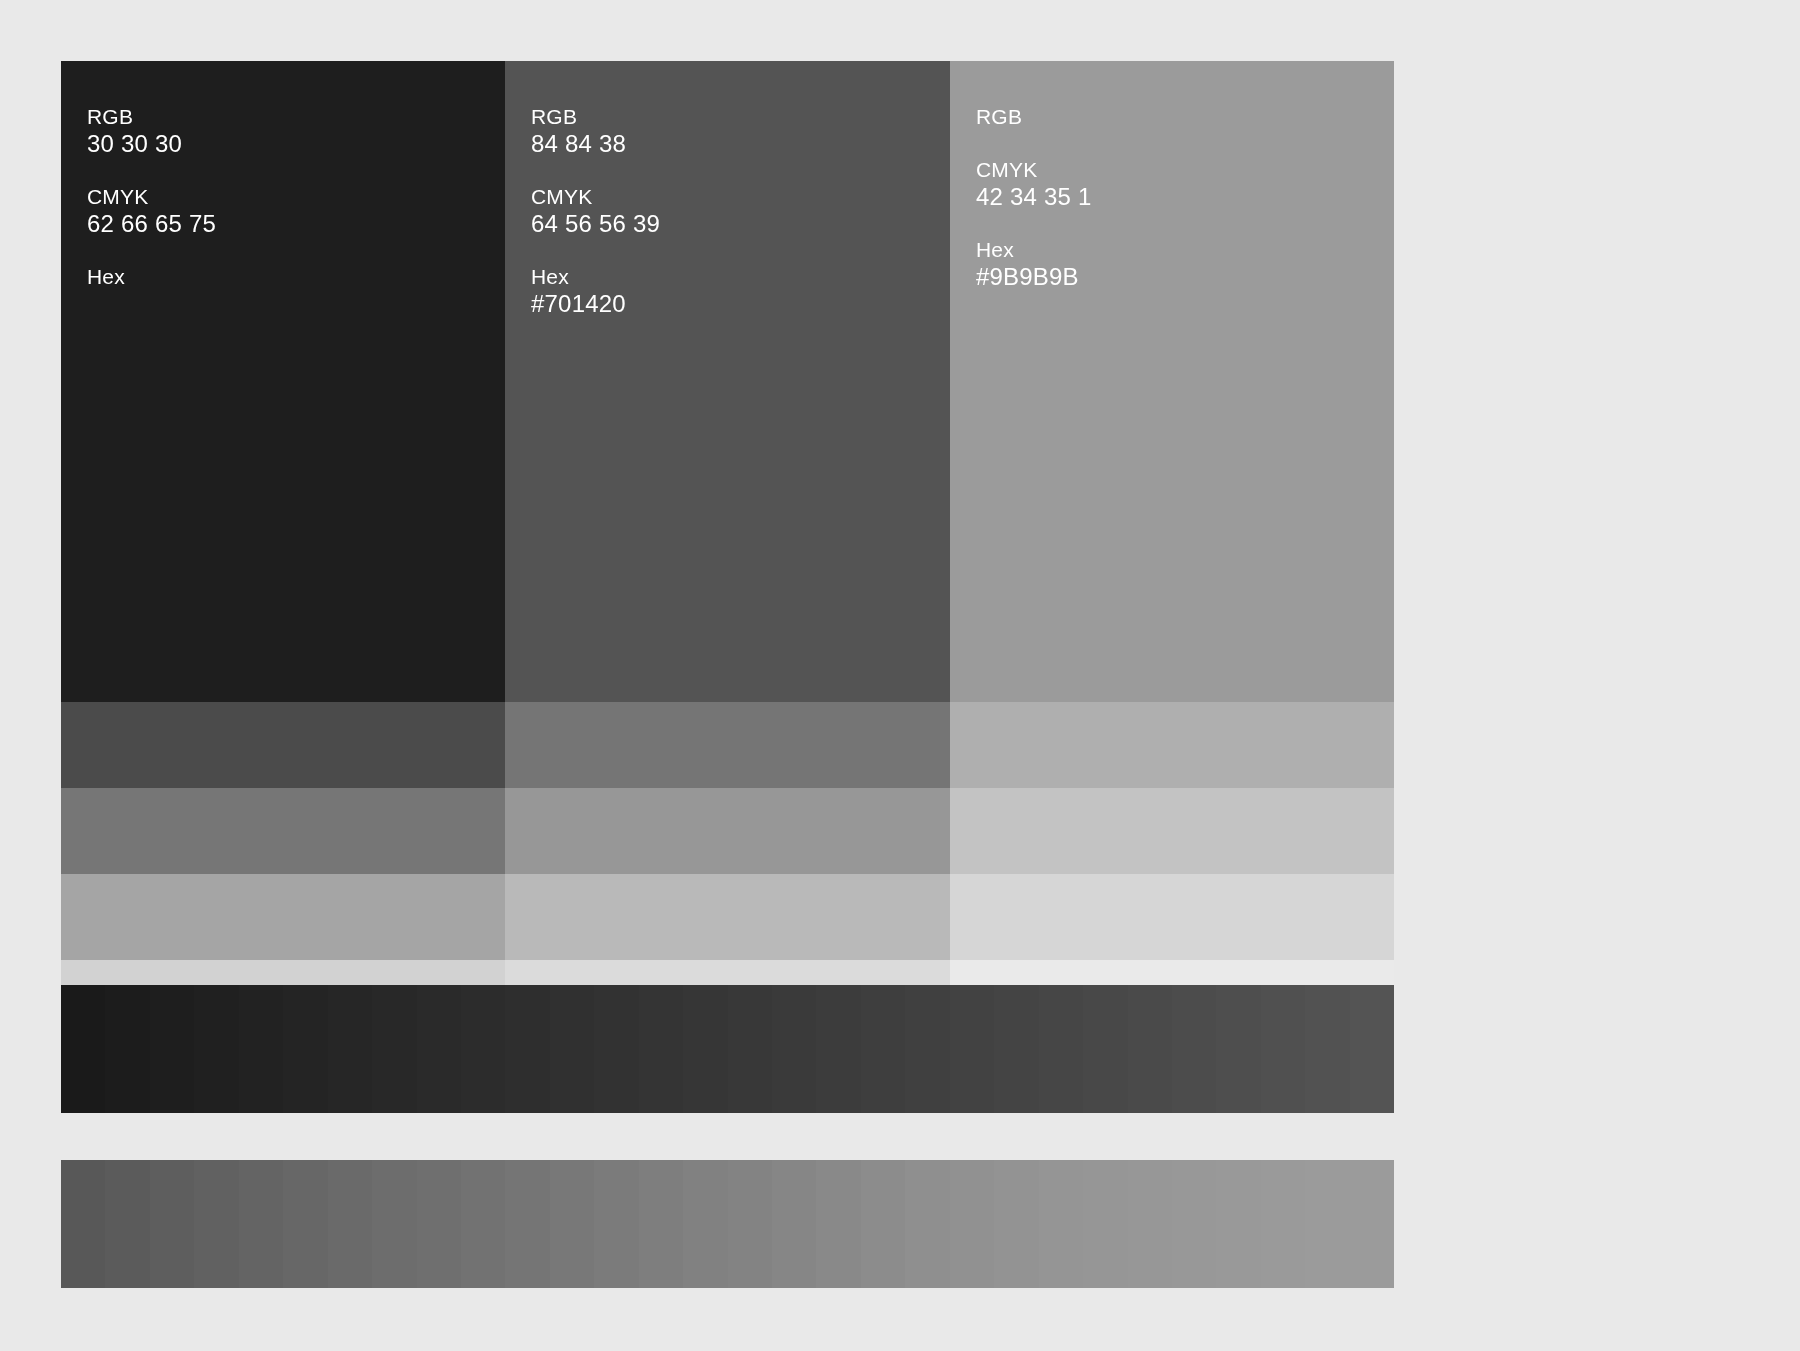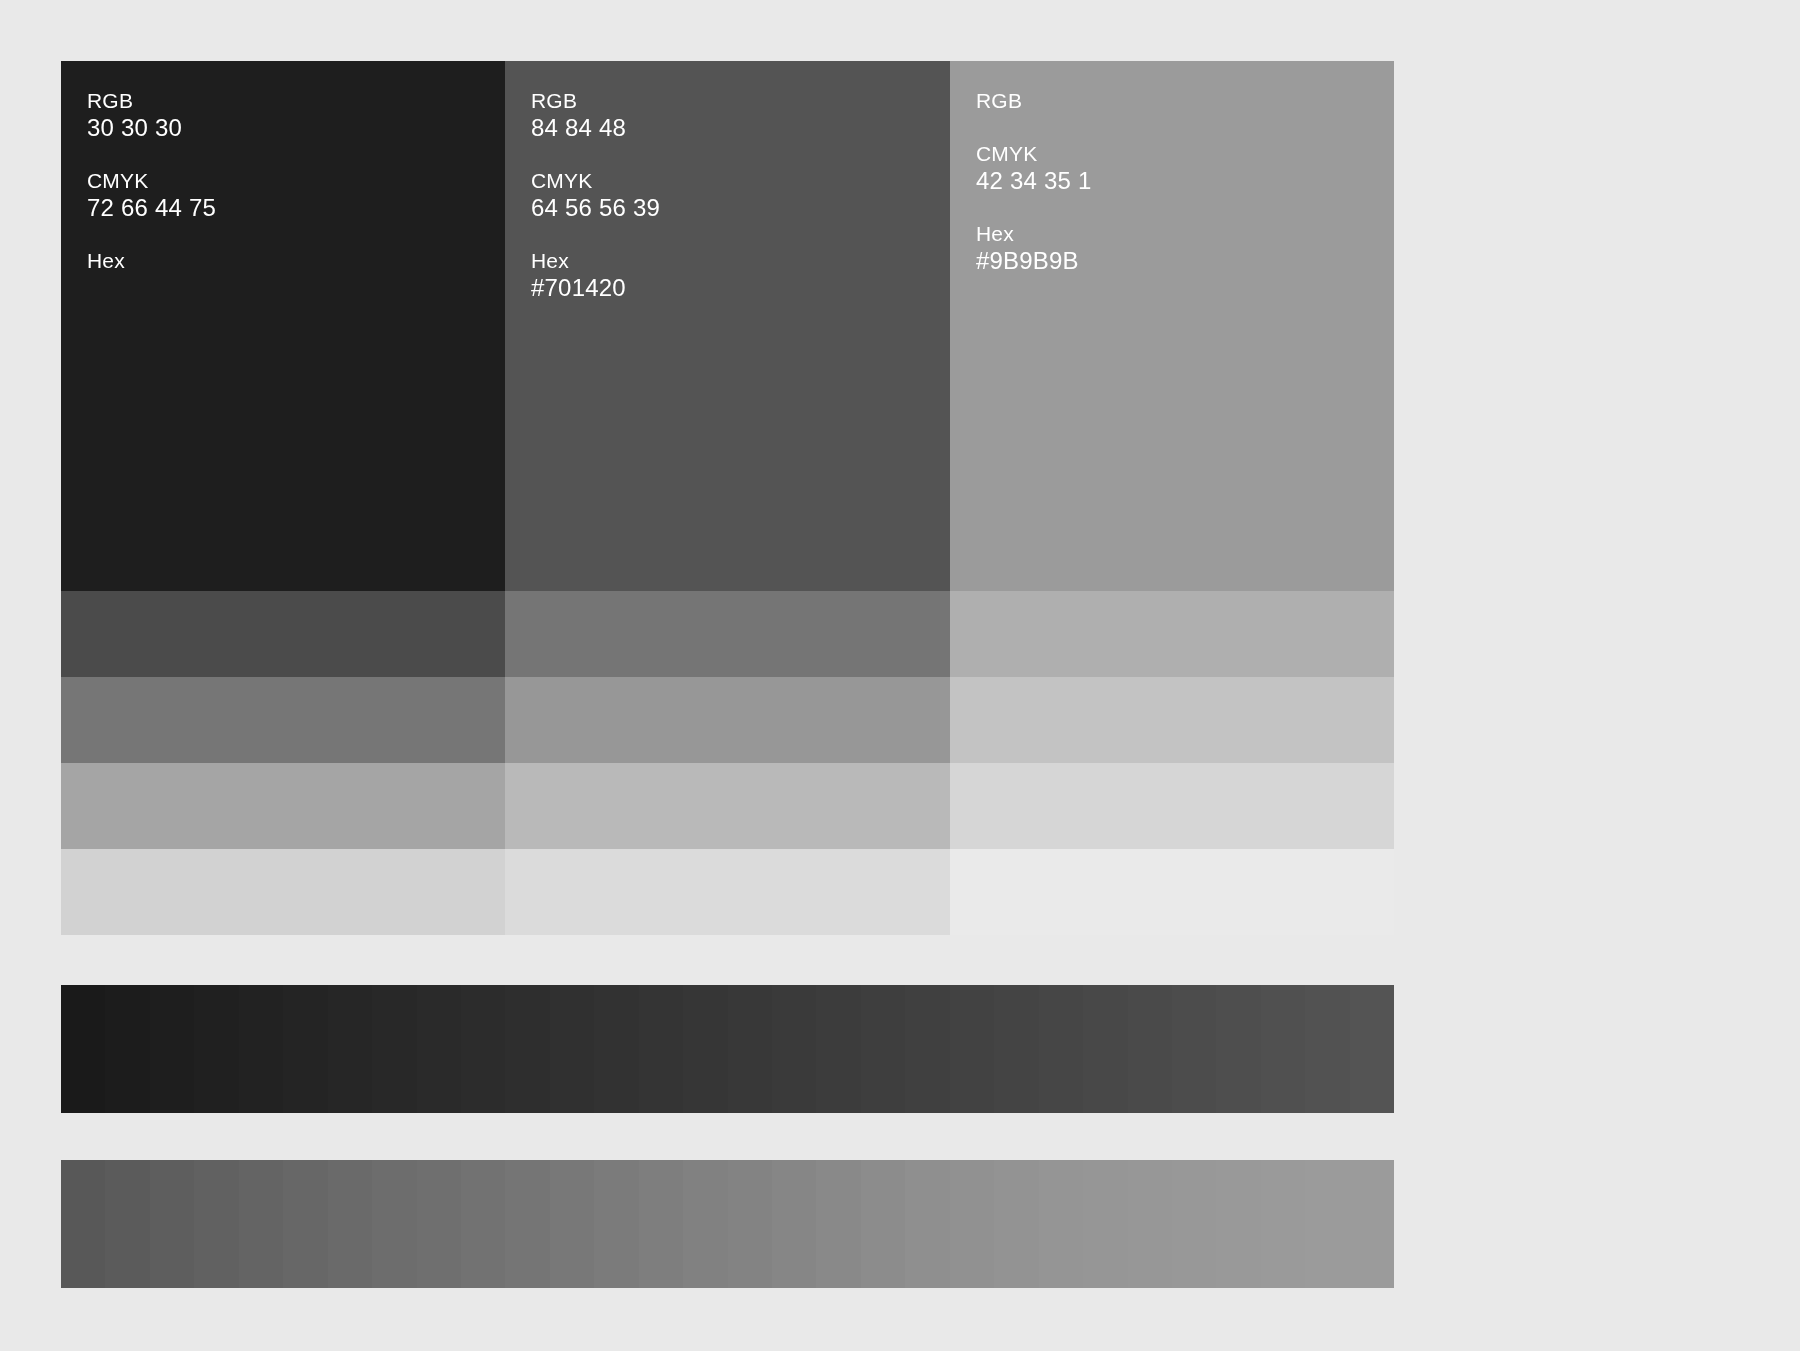--- a/index.html
+++ b/index.html
@@ -31,22 +31,22 @@
   .swatch-column {
     flex: 0 0 auto;
     position: relative;
   }
   .swatch-column.col-0 { width: 444px; }
   .swatch-column.col-1 { width: 445px; }
   .swatch-column.col-2 { width: 444px; }
 
   .swatch-base {
     box-sizing: border-box;
-    padding: 26px 26px 0 26px;
-    height: 530px;
+    padding: 42px 26px 0 26px;
+    height: 641px;
   }
 
   .info-group {
     margin-bottom: 26px;
   }
   .info-group:last-child {
     margin-bottom: 0;
   }
   .info-label {
     color: #FFFFFF;
@@ -109,33 +109,33 @@
   <div class="swatch-columns">
 
     <div class="swatch-column col-0">
       <div class="swatch-base" style="background-color: rgb(30, 30, 30);">
         <div class="info-group">
           <div class="info-label">RGB</div>
           <div class="info-value">30  30  30</div>
         </div>
         <div class="info-group">
           <div class="info-label">CMYK</div>
-          <div class="info-value">72  66  44  75</div>
+          <div class="info-value">62  66  65  75</div>
         </div>
         <div class="info-group">
           <div class="info-label">Hex</div>
         </div>
       </div>
     </div>
 
     <div class="swatch-column col-1">
       <div class="swatch-base" style="background-color: rgb(84, 84, 84);">
         <div class="info-group">
           <div class="info-label">RGB</div>
-          <div class="info-value">84  84  48</div>
+          <div class="info-value">84  84  38</div>
         </div>
         <div class="info-group">
           <div class="info-label">CMYK</div>
           <div class="info-value">64  56  56  39</div>
         </div>
         <div class="info-group">
           <div class="info-label">Hex</div>
           <div class="info-value">#701420</div>
         </div>
       </div>

